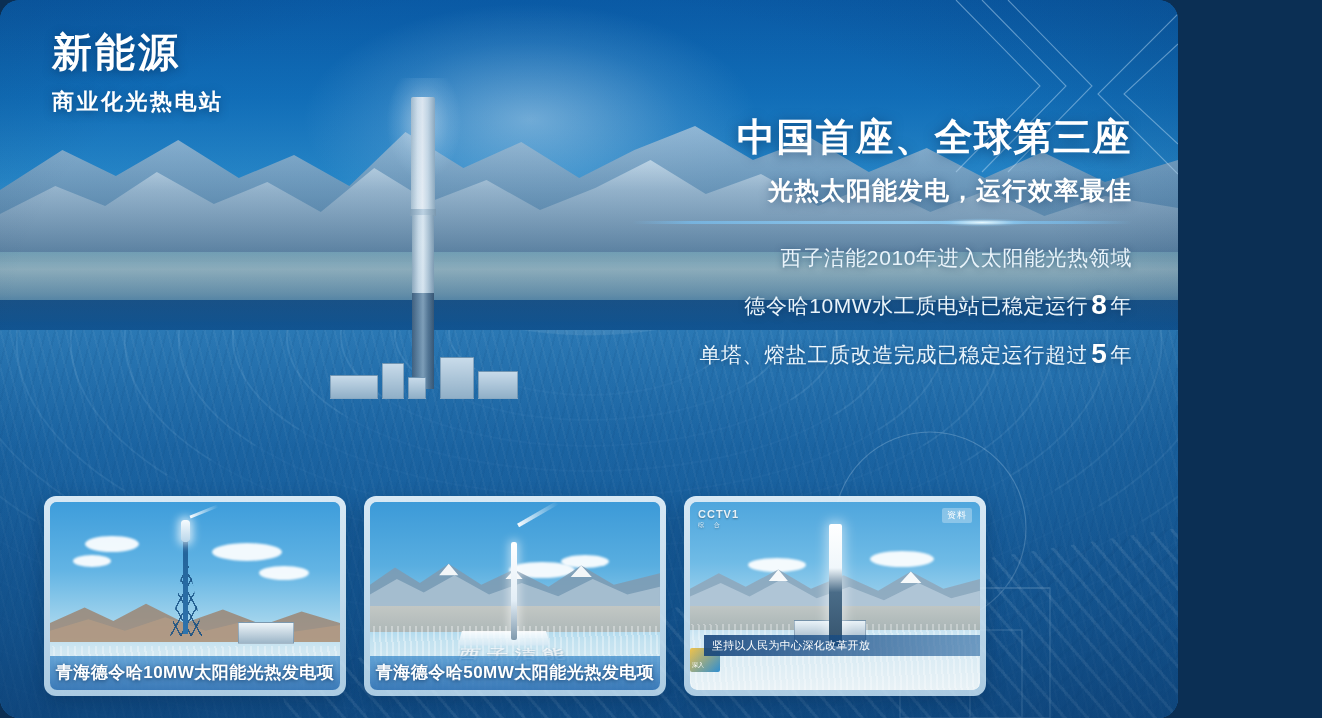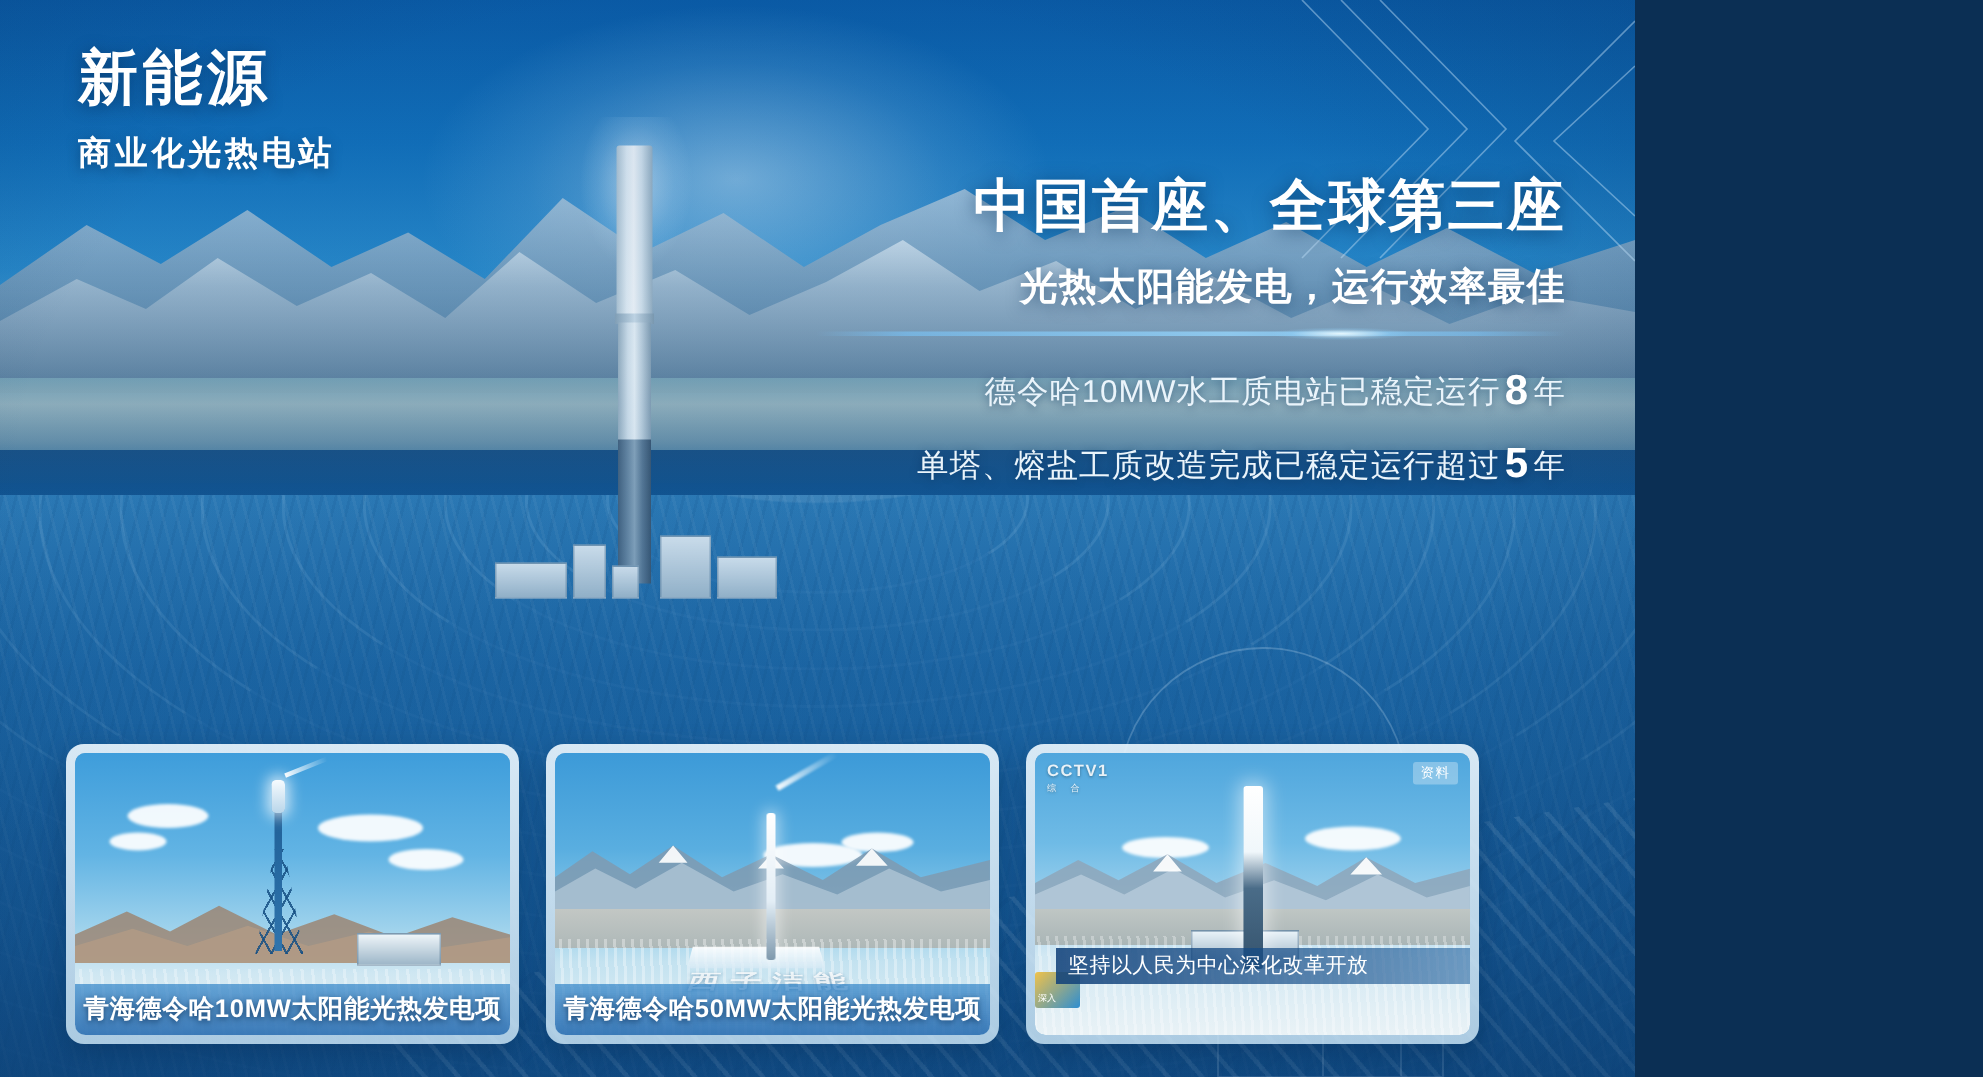--- a/index.html
+++ b/index.html
@@ -1,20 +1,20 @@
 <!DOCTYPE html>
 <html><head>
 <meta charset="utf-8">
 <style>
   * { margin:0; padding:0; box-sizing:border-box; }
   html,body { width:1322px; height:718px; overflow:hidden; background:#0b2f54; }
   body { font-family:"Liberation Sans","DejaVu Sans",sans-serif; }
 
-  #stage { position:relative; width:1090px; height:718px; overflow:hidden;
-           background:#0f5ba0; }
+  #stage { position:relative; width:1178px; height:718px; overflow:hidden;
+           background:#0f5ba0;border-radius:20px; }
 
   
   .photo { position:absolute; inset:0; overflow:hidden; }
 
   
   .sky { position:absolute; left:0; top:0; width:100%; height:300px;
          background:linear-gradient(180deg,#0a5ca8 0%,#1272bd 32%,#2a8ccd 60%,#5fb0dd 85%,#8ec6e3 100%); }
   .sky-glow { position:absolute; left:22%; top:0; width:46%; height:230px;
         background:radial-gradient(ellipse 58% 70% at 50% 52%,rgba(215,238,250,.55),rgba(160,210,240,.18) 48%,transparent 72%); }
 
@@ -190,21 +190,21 @@
       background:linear-gradient(180deg,#e9f2f8,#8fa9bd); border:1px solid rgba(70,105,135,.4); }
   .cctv-logo { position:absolute; left:8px; top:6px; color:rgba(255,255,255,.88);
       font-size:11px; font-weight:bold; letter-spacing:1px; text-shadow:0 1px 2px rgba(0,0,0,.35); }
   .cctv-logo small { display:block; font-size:6px; letter-spacing:4px; font-weight:normal; margin-top:1px; }
   .cctv-badge { position:absolute; right:8px; top:6px; padding:1px 5px; border-radius:2px;
       background:rgba(255,255,255,.30); color:#fff; font-size:9px; letter-spacing:1px; }
   .ticker { position:absolute; left:14px; right:0; bottom:34px;
       background:linear-gradient(90deg,rgba(18,66,122,.88),rgba(22,88,152,.55));
       padding:2px 6px 3px 8px; }
   .ticker .t1 { color:#ffe9a8; font-size:11px; font-weight:bold; letter-spacing:.3px; white-space:nowrap; }
-  .ticker .t2 { color:#ffffff; font-size:14px; letter-spacing:.3px; white-space:nowrap; margin-top:1px; }
+  .ticker .t2 { color:#ffffff; font-size:11px; letter-spacing:.3px; white-space:nowrap; margin-top:1px; }
   .tick-chip { position:absolute; left:0; bottom:18px; width:30px; height:24px;
       background:linear-gradient(135deg,#f0c24a,#2f8ed0); border-radius:2px; }
   .tick-chip span { position:absolute; left:2px; bottom:2px; font-size:6px; color:#fff; }
 </style>
 </head>
 <body>
 
 <div id="stage">
 
   <div class="photo">
@@ -317,20 +317,21 @@
     <div class="title-main">新能源</div>
     <div class="title-sub">商业化光热电站</div>
   </div>
 
   <div class="right-block">
     <div class="rh-main">中国首座、全球第三座</div>
     <div class="rh-sub">光热太阳能发电，运行效率最佳</div>
     <div class="rh-rule"></div>
 
     <div class="bullets" id="bullets">
+        <div class="bline"><span>西子洁能2010年进入太阳能光热领域</span></div>
         <div class="bline"><span>德令哈10MW水工质电站已稳定运行</span><span class="num">8</span><span>年</span></div>
         <div class="bline"><span>单塔、熔盐工质改造完成已稳定运行超过</span><span class="num">5</span><span>年</span></div>
       </div>
   </div>
 
   <div class="cards">
 
     <div class="card">
       <div class="card-inner">
         <div class="c1-sky"></div>

